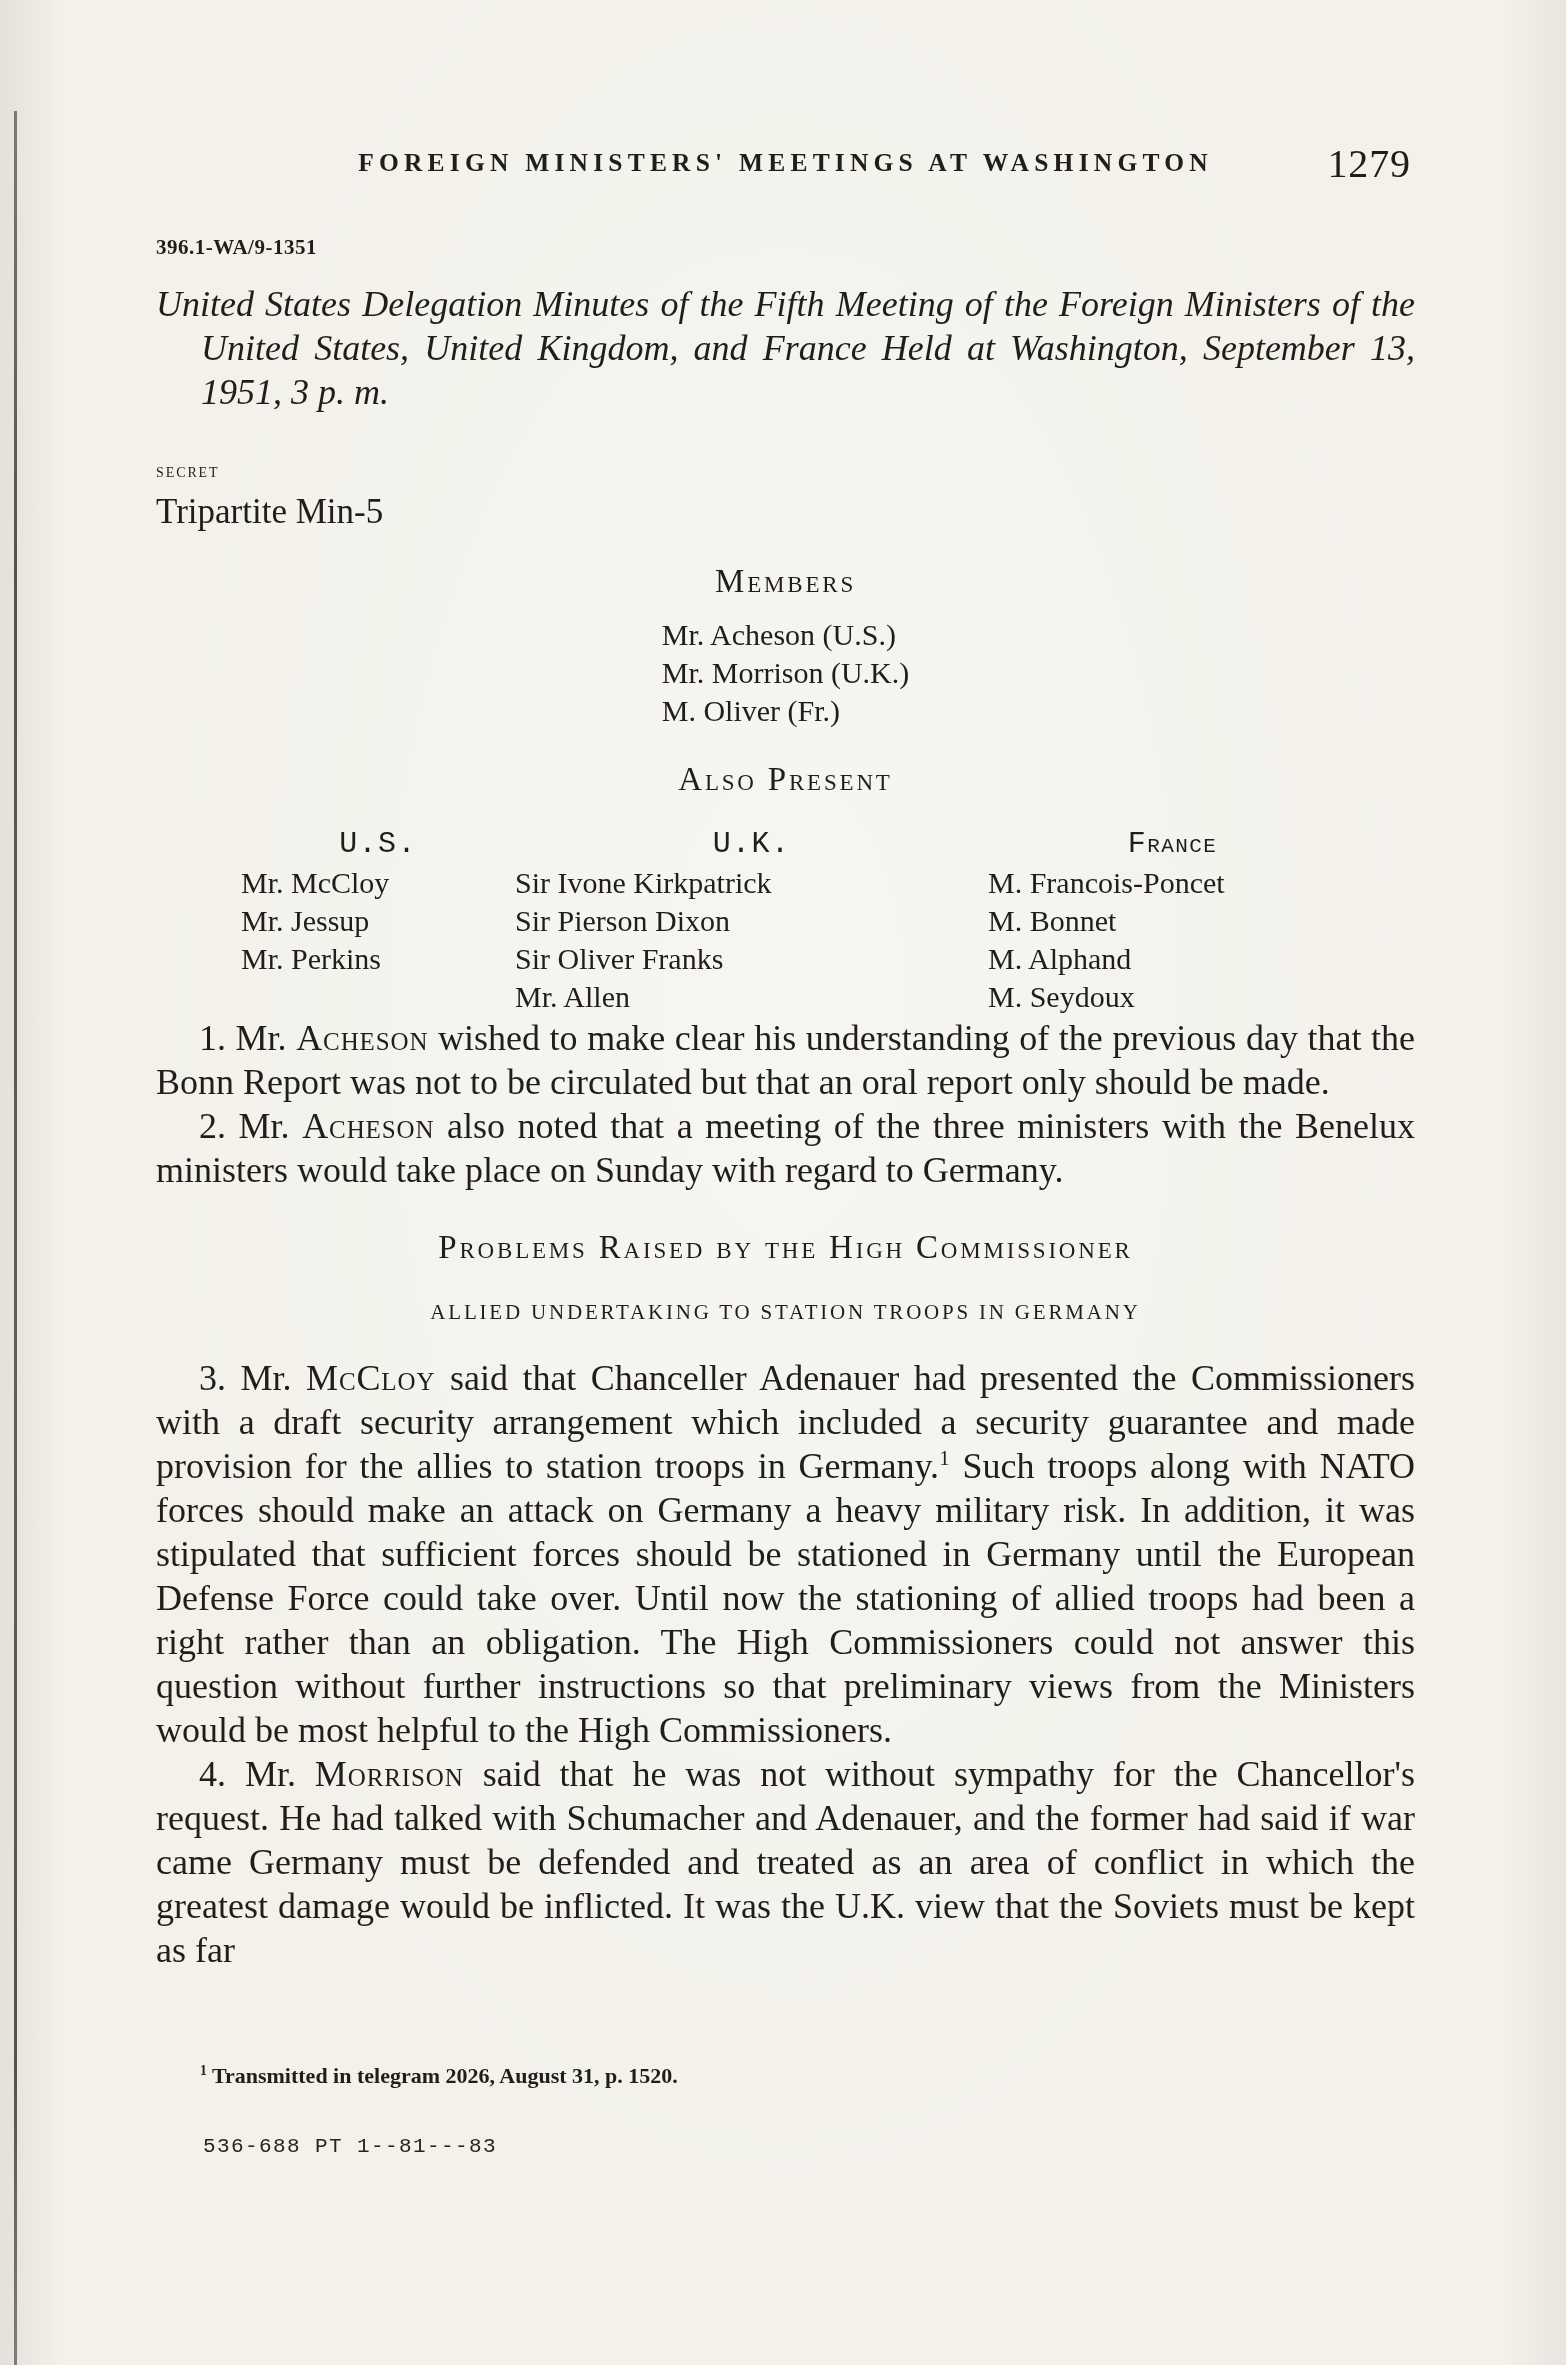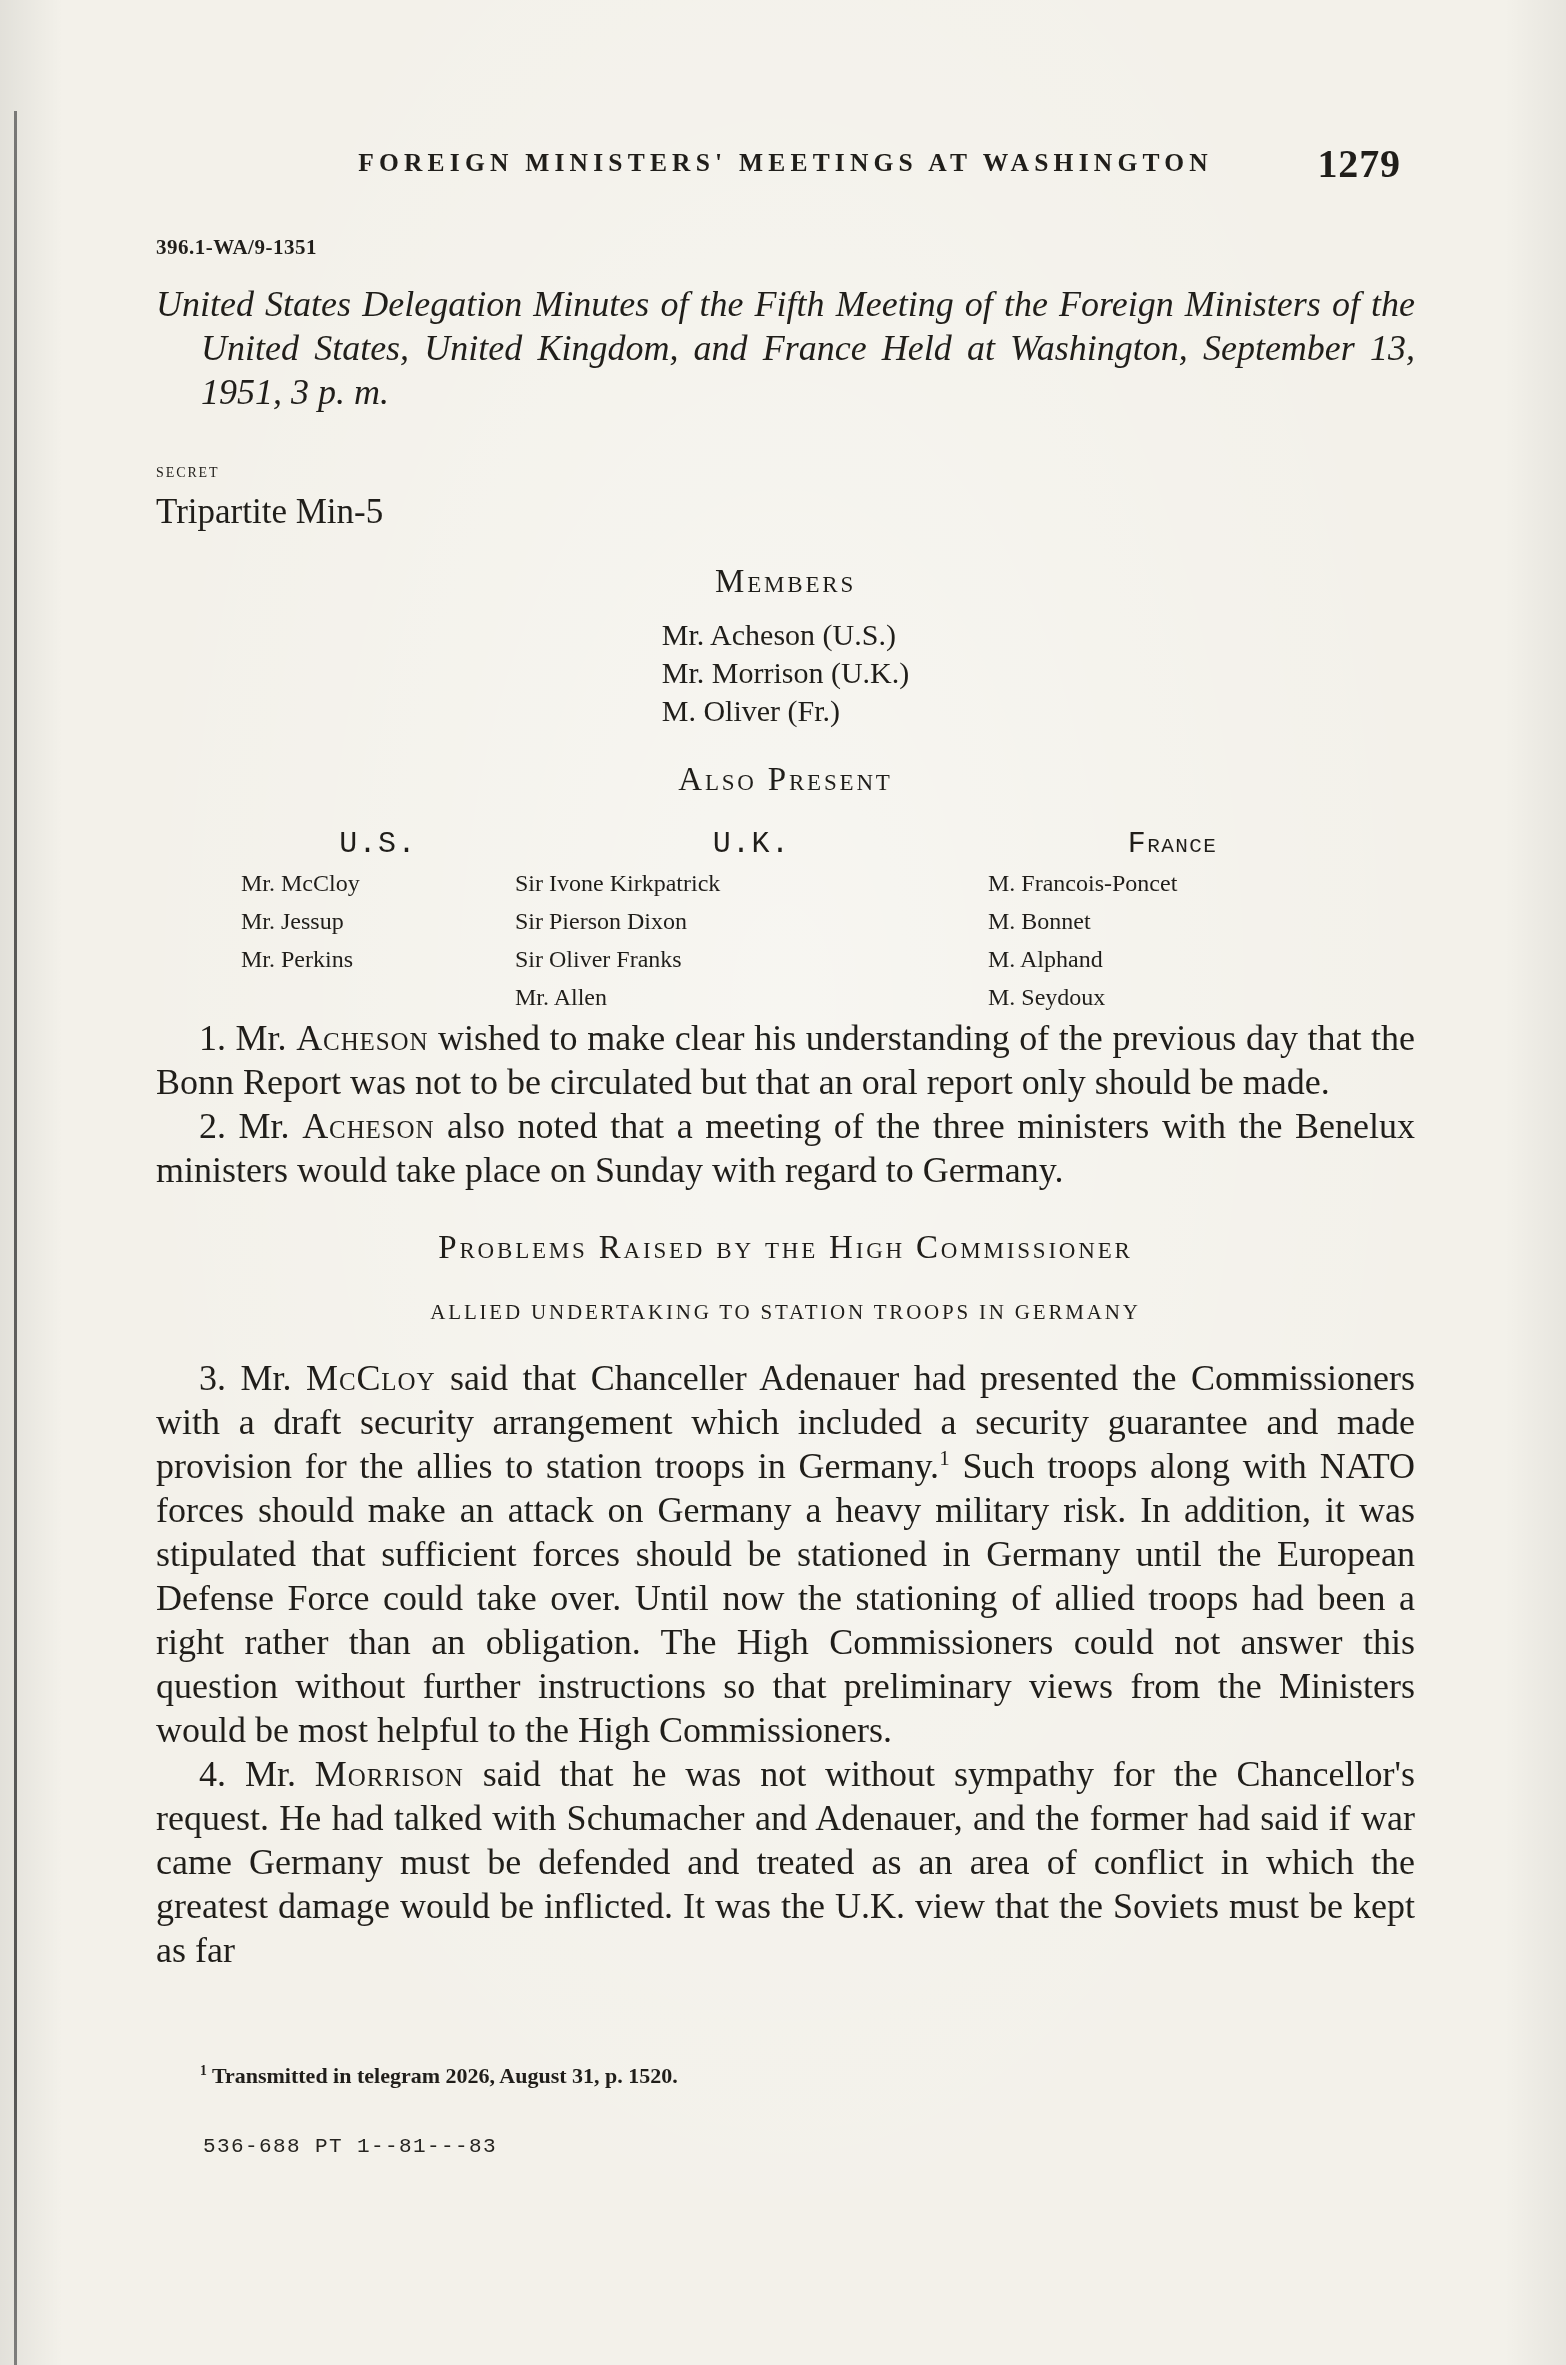--- a/index.html
+++ b/index.html
@@ -29,22 +29,22 @@
     padding:128px 152px 0 156px;
   }
 
   
   .running-head { position:relative; text-align:center; height:43px;margin-top:20px; }
   .rh-text {
     font-size:25.5px; font-weight:700; letter-spacing:5.2px;
     white-space:nowrap;
   }
   .page-num {
-    position:absolute; right:14px; top:-7.6px;
-    font-size:40px; font-weight:700; letter-spacing:0.9px;
+    position:absolute; right:4px; top:-7.6px;
+    font-size:40px; font-weight:400; letter-spacing:0.9px;
   }
 
   .doc-ref { margin-top:44px; font-size:21px; font-weight:700; letter-spacing:0.5px; }
 
   .doc-title {
     margin-top:22px;
     font-size:36px; line-height:44px; font-style:italic;
     padding-left:45px; text-indent:-45px;
     text-align:justify;
   }
@@ -64,21 +64,21 @@
   .present-table { margin-top:26.5px; margin-left:85px; display:flex; }
   .pt-col { display:flex; flex-direction:column; }
   .pt-col-us { width:274px; }
   .pt-col-uk { width:473px; }
   .pt-col-fr { width:369px; }
   .pt-head {
     font-size:30px; line-height:40px;
     font-variant:small-caps; letter-spacing:1.4px;
     text-align:center; font-weight:400;font-family:Liberation Mono, monospace;
   }
-  .pt-name { font-size:24px; line-height:38px; }
+  .pt-name { font-size:30px; line-height:38px; }
 
   .para {
     font-size:36px; line-height:44px;
     text-align:justify; text-indent:43px;
   }
   .toc-note { margin-top:42px; text-align:left; }
   .sc { font-variant:small-caps; letter-spacing:0.9px; }
   .fn-ref { font-size:0.58em; vertical-align:super; line-height:0; }
 
   .section-head { margin-top:37px; }

